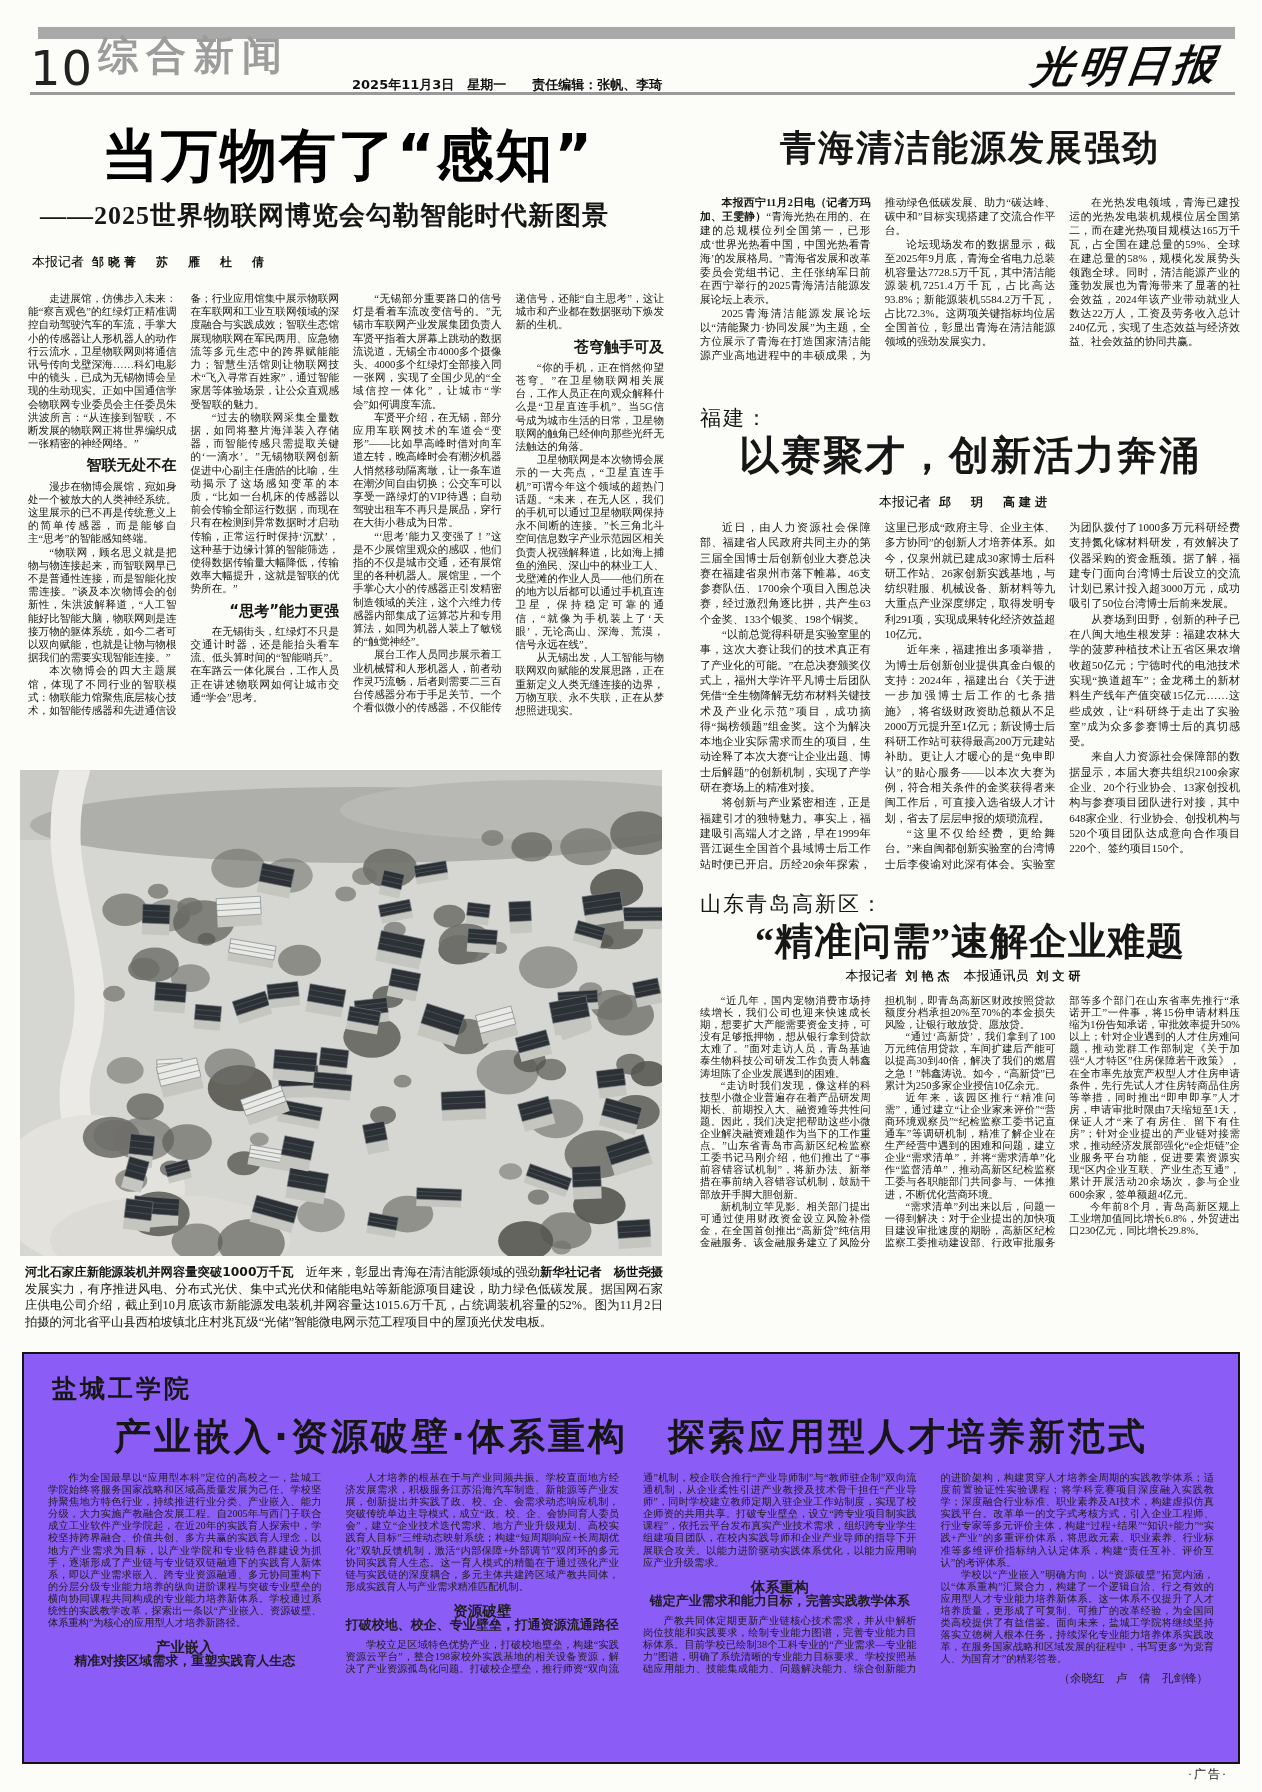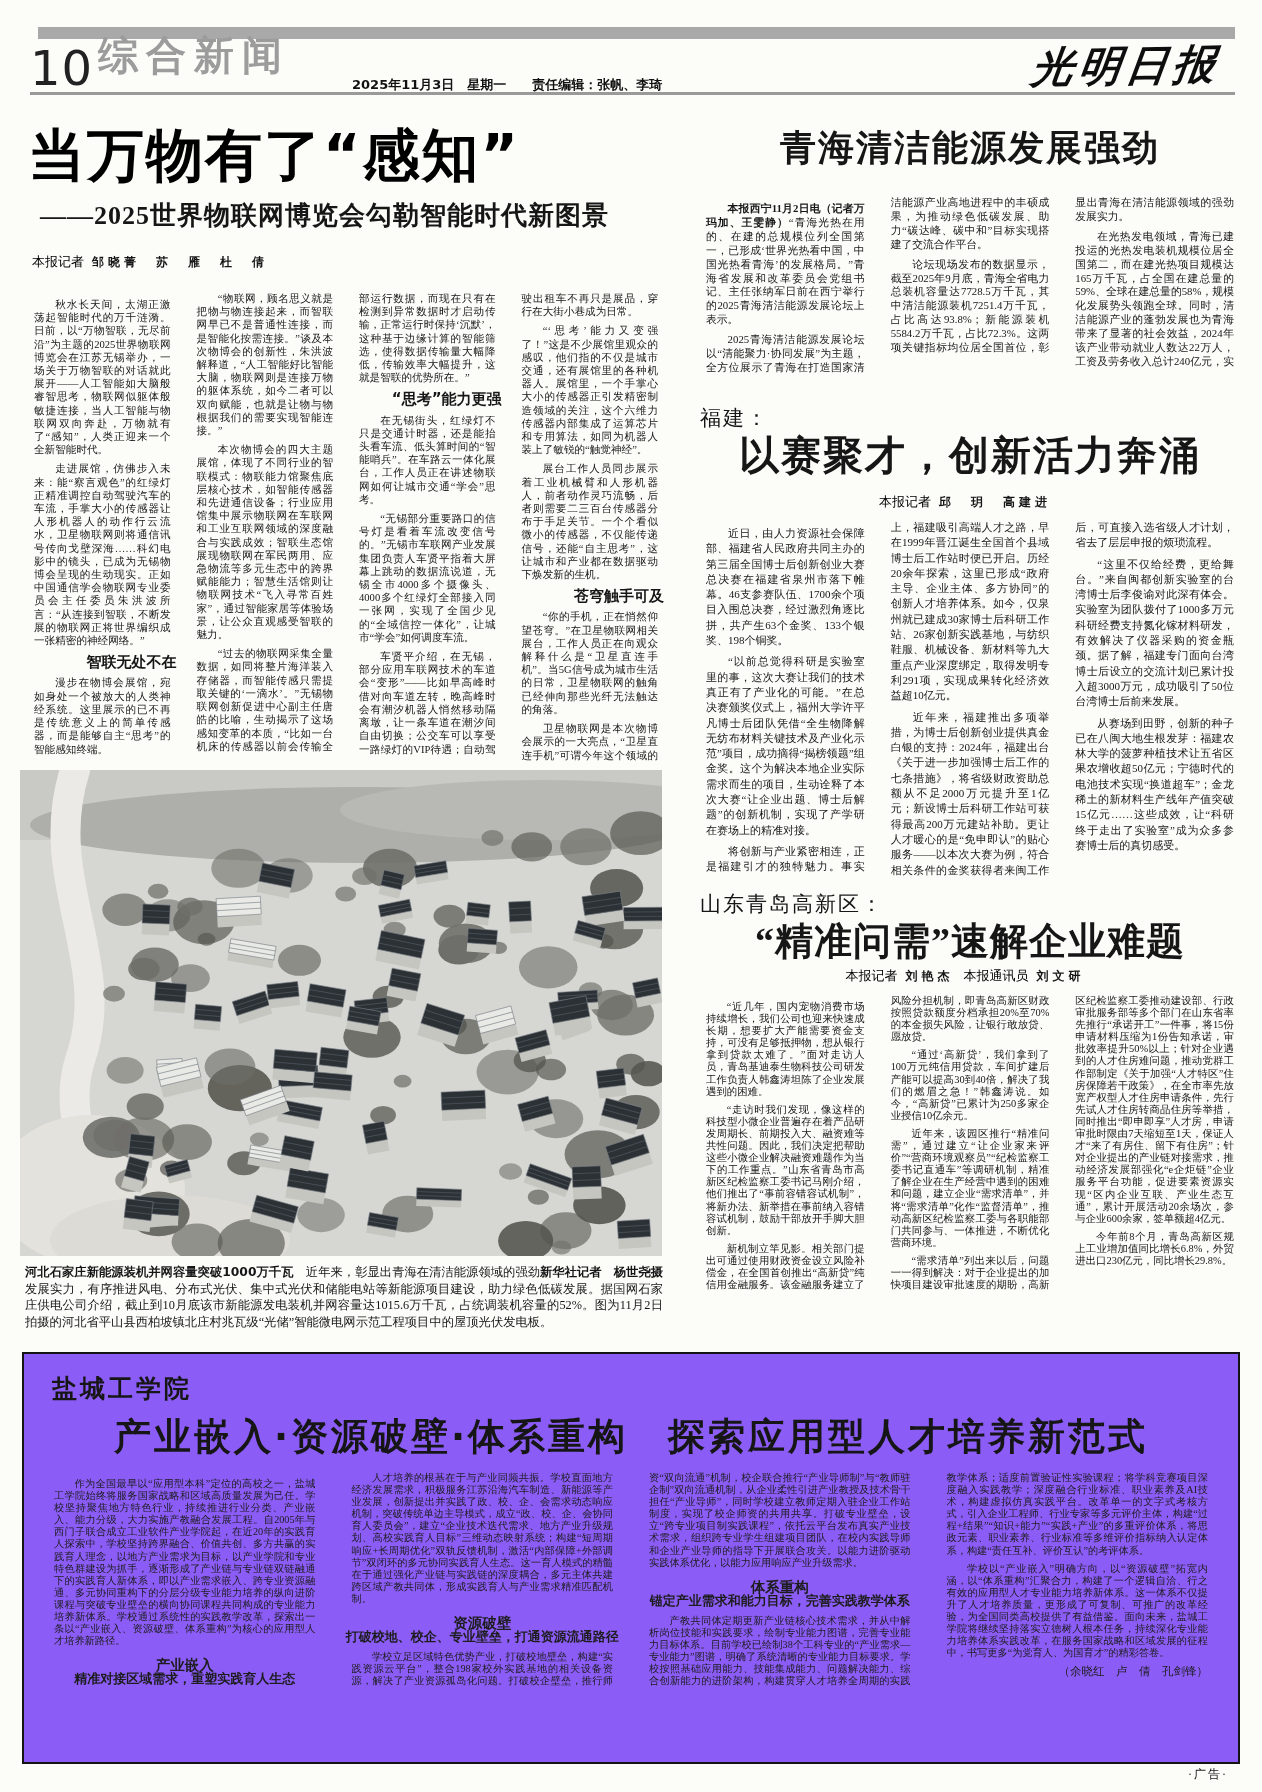--- a/index.html
+++ b/index.html
@@ -11,36 +11,36 @@
            font-size:48px;font-weight:500;color:#222;letter-spacing:1px;}
   .section-title{position:absolute;left:98px;top:28px;font-family:"DejaVu Sans",sans-serif;
            font-size:40px;font-weight:bold;color:#9c9c9c;letter-spacing:8px;}
   .dateline{position:absolute;left:352px;top:76px;font-family:"DejaVu Sans",sans-serif;
            font-size:13px;font-weight:bold;color:#111;}
   .masthead{position:absolute;left:1032px;top:38px;width:210px;font-family:"DejaVu Serif",serif;
            font-style:italic;font-weight:bold;font-size:42px;color:#0e0e0e;letter-spacing:5px;
            transform:skewX(-8deg) rotate(-1deg);white-space:nowrap;}
   .hrule{position:absolute;left:30px;top:92px;width:1205px;height:3px;background:#9a9a9a;}
   
-  .para{margin:6px;text-indent:2em;text-align:justify;}
+  .para{margin:0;text-indent:2em;text-align:justify;}
   .lead-b{font-weight:bold;}
   .sub-hd{font-family:"DejaVu Sans",sans-serif;font-weight:bold;text-align:right;
           font-size:15px;margin:9px 0 7px;text-indent:0;}
   .mini-hd{font-family:"DejaVu Sans",sans-serif;font-weight:bold;text-align:center;
           font-size:14.5px;margin:12px 0 2px;}
   .mini-sub{font-family:"DejaVu Sans",sans-serif;font-weight:bold;text-align:center;
           font-size:13px;margin:0 0 8px;}
   .signature{text-align:right;font-size:11.5px;margin-top:6px;padding-right:6px;}
   .byline{white-space:nowrap;}
   .byline .byline-label{font-size:13px;color:#000000;}
   .byline .byline-name{font-size:12px;font-weight:bold;letter-spacing:4px;margin:0 10px 0 8px;}
   
   .main-headline{position:absolute;left:28px;top:118px;width:640px;
           font-family:"DejaVu Sans",sans-serif;font-weight:900;font-size:57px;
-          letter-spacing:2px;color:#000;}
+          letter-spacing:2px;color:#000;text-align:center;}
   .main-subhead{position:absolute;left:40px;top:198px;width:630px;
           font-weight:bold;font-size:26px;letter-spacing:1px;}
   .main-byline{position:absolute;left:32px;top:252px;}
   .main-body{position:absolute;left:28px;top:292px;width:636px;height:470px;
           column-count:4;column-gap:14px;font-size:10.6px;line-height:13.2px;overflow:hidden;}
   
   .photo{position:absolute;left:20px;top:770px;width:642px;height:486px;background:#d8d8d4;overflow:hidden;}
   .caption{position:absolute;left:25px;top:1264px;width:638px;font-size:12.3px;line-height:16.5px;
           text-align:justify;margin:0;}
   .cap-lead{font-family:"DejaVu Sans",sans-serif;font-weight:bold;}
@@ -86,21 +86,20 @@
   <div class="dateline">
     <span>2025年11月3日</span>　<span>星期一</span>　　<span>责任编辑：张帆、李琦</span>
   </div>
   <div class="masthead">光明日报</div>
   <div class="hrule"></div>
 
   <div class="main-headline">当万物有了“感知”</div>
   <div class="main-subhead">——2025世界物联网博览会勾勒智能时代新图景</div>
   <div class="main-byline byline"><span class="byline-label">本报记者</span><span class="byline-name">邹晓菁　苏　雁　杜　倩</span></div>
   <div class="main-body">
-      <p class="para">秋水长天间，太湖正激荡起智能时代的万千涟漪。日前，以“万物智联，无尽前沿”为主题的2025世界物联网博览会在江苏无锡举办，一场关于万物智联的对话就此展开——人工智能如大脑般睿智思考，物联网似躯体般敏捷连接，当人工智能与物联网双向奔赴，万物就有了“感知”，人类正迎来一个全新智能时代。</p>
       <p class="para">走进展馆，仿佛步入未来：能“察言观色”的红绿灯正精准调控自动驾驶汽车的车流，手掌大小的传感器让人形机器人的动作行云流水，卫星物联网则将通信讯号传向戈壁深海……科幻电影中的镜头，已成为无锡物博会呈现的生动现实。正如中国通信学会物联网专业委员会主任委员朱洪波所言：“从连接到智联，不断发展的物联网正将世界编织成一张精密的神经网络。”</p>
       <div class="sub-hd">智联无处不在</div>
       <p class="para">漫步在物博会展馆，宛如身处一个被放大的人类神经系统。这里展示的已不再是传统意义上的简单传感器，而是能够自主“思考”的智能感知终端。</p>
       <p class="para">“物联网，顾名思义就是把物与物连接起来，而智联网早已不是普通性连接，而是智能化按需连接。”谈及本次物博会的创新性，朱洪波解释道，“人工智能好比智能大脑，物联网则是连接万物的躯体系统，如今二者可以双向赋能，也就是让物与物根据我们的需要实现智能连接。”</p>
       <p class="para">本次物博会的四大主题展馆，体现了不同行业的智联模式：物联能力馆聚焦底层核心技术，如智能传感器和先进通信设备；行业应用馆集中展示物联网在车联网和工业互联网领域的深度融合与实践成效；智联生态馆展现物联网在军民两用、应急物流等多元生态中的跨界赋能能力；智慧生活馆则让物联网技术“飞入寻常百姓家”，通过智能家居等体验场景，让公众直观感受智联的魅力。</p>
       <p class="para">“过去的物联网采集全量数据，如同将整片海洋装入存储器，而智能传感只需提取关键的‘一滴水’。”无锡物联网创新促进中心副主任唐皓的比喻，生动揭示了这场感知变革的本质，“比如一台机床的传感器以前会传输全部运行数据，而现在只有在检测到异常数据时才启动传输，正常运行时保持‘沉默’，这种基于边缘计算的智能筛选，使得数据传输量大幅降低，传输效率大幅提升，这就是智联的优势所在。”</p>
       <div class="sub-hd">“思考”能力更强</div>
       <p class="para">在无锡街头，红绿灯不只是交通计时器，还是能抬头看车流、低头算时间的“智能哨兵”。在车路云一体化展台，工作人员正在讲述物联网如何让城市交通“学会”思考。</p>
       <p class="para">“无锡部分重要路口的信号灯是看着车流改变信号的。”无锡市车联网产业发展集团负责人车贤平指着大屏幕上跳动的数据流说道，无锡全市4000多个摄像头、4000多个红绿灯全部接入同一张网，实现了全国少见的“全域信控一体化”，让城市“学会”如何调度车流。</p>
       <p class="para">车贤平介绍，在无锡，部分应用车联网技术的车道会“变形”——比如早高峰时借对向车道左转，晚高峰时会有潮汐机器人悄然移动隔离墩，让一条车道在潮汐间自由切换；公交车可以享受一路绿灯的VIP待遇；自动驾驶出租车不再只是展品，穿行在大街小巷成为日常。</p>

